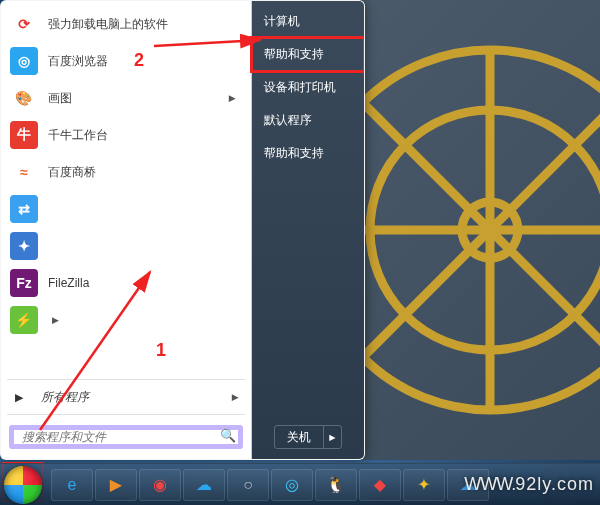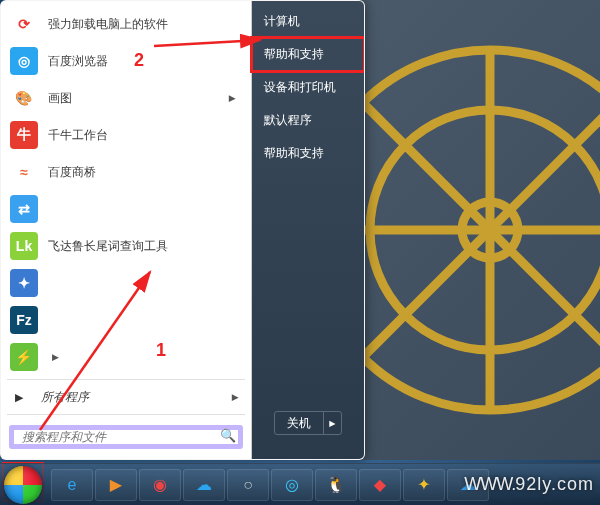--- a/index.html
+++ b/index.html
@@ -72,21 +72,21 @@
     }
 
     .r-item {
       padding: 8px 12px; cursor: pointer; color: #fff; font-size: 12px;
     }
     .r-item.highlighted {
       outline: 3px solid #e22; outline-offset: -1px;
     }
 
     .shutdown-row {
-      position: absolute; bottom: 24px; left: 0; right: 0;
+      position: absolute; bottom: 10px; left: 0; right: 0;
       display: flex; justify-content: center; padding: 0 8px;
     }
     .shutdown-btn {
       display: flex; background: #2a3a4a; border: 1px solid #5a6a7a;
       border-radius: 3px; overflow: hidden; height: 24px;
     }
     .shutdown-main {
       padding: 0 12px; display: flex; align-items: center; color: #fff;
       cursor: pointer; font-size: 12px;
     }
@@ -172,28 +172,25 @@
           <div class="app-label">千牛工作台</div>
         </div>
         <div class="app-item">
           <div class="app-icon" style="background:#fff;color:#e63;">≈</div>
           <div class="app-label">百度商桥</div>
         </div>
         <div class="app-item">
           <div class="app-icon" style="background:#3aa0f0;color:#fff;">⇄</div>
         </div>
         <div class="app-item">
-          <div class="app-icon" style="background:#8bd23a;color:#fff;">Lk</div>
-          <div class="app-label">飞达鲁长尾词查询工具</div>
-        </div>
-        <div class="app-item">
           <div class="app-icon" style="background:#3a7ad0;color:#fff;">✦</div>
         </div>
         <div class="app-item">
-          <div class="app-icon" style="background:#0c4a6e;color:#fff;">Fz</div>
+          <div class="app-icon" style="background:#701a75;color:#fff;">Fz</div>
+          <div class="app-label">FileZilla</div>
         </div>
         <div class="app-item">
           <div class="app-icon" style="background:#6ac13a;color:#fff;">⚡</div>
           <div class="submenu-arrow">▶</div>
         </div>
       </div>
     <div class="separator"></div>
     <div class="all-programs">
       <span class="arrow-icon">▶</span>
       <span class="label">所有程序</span>

